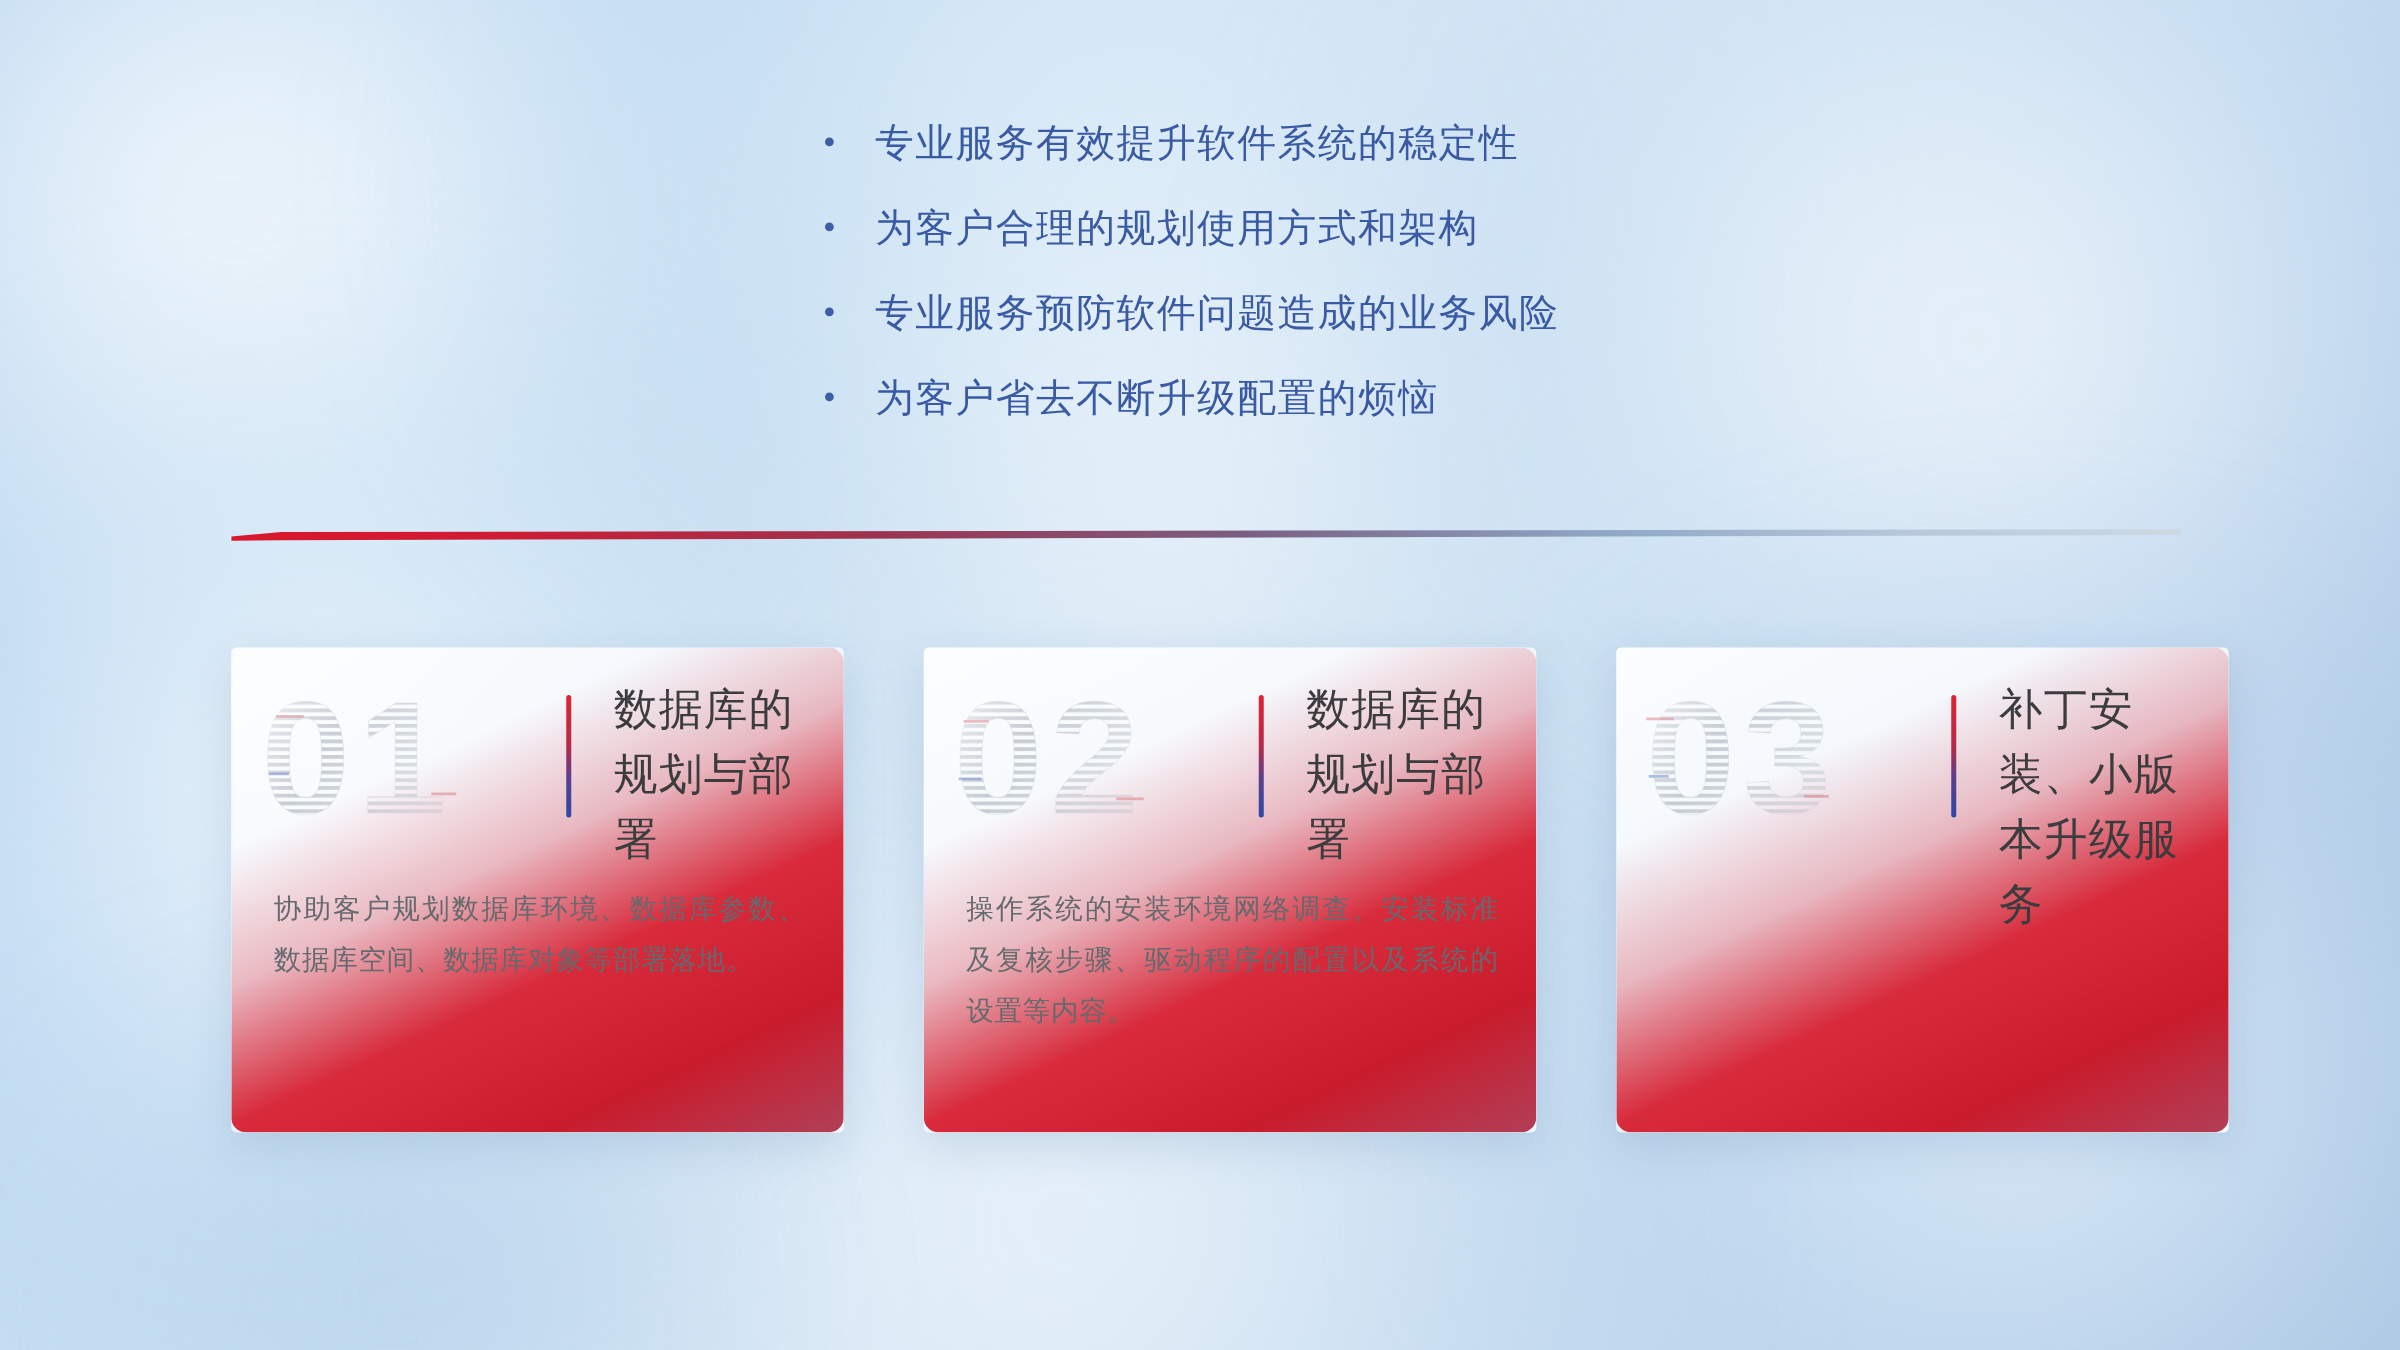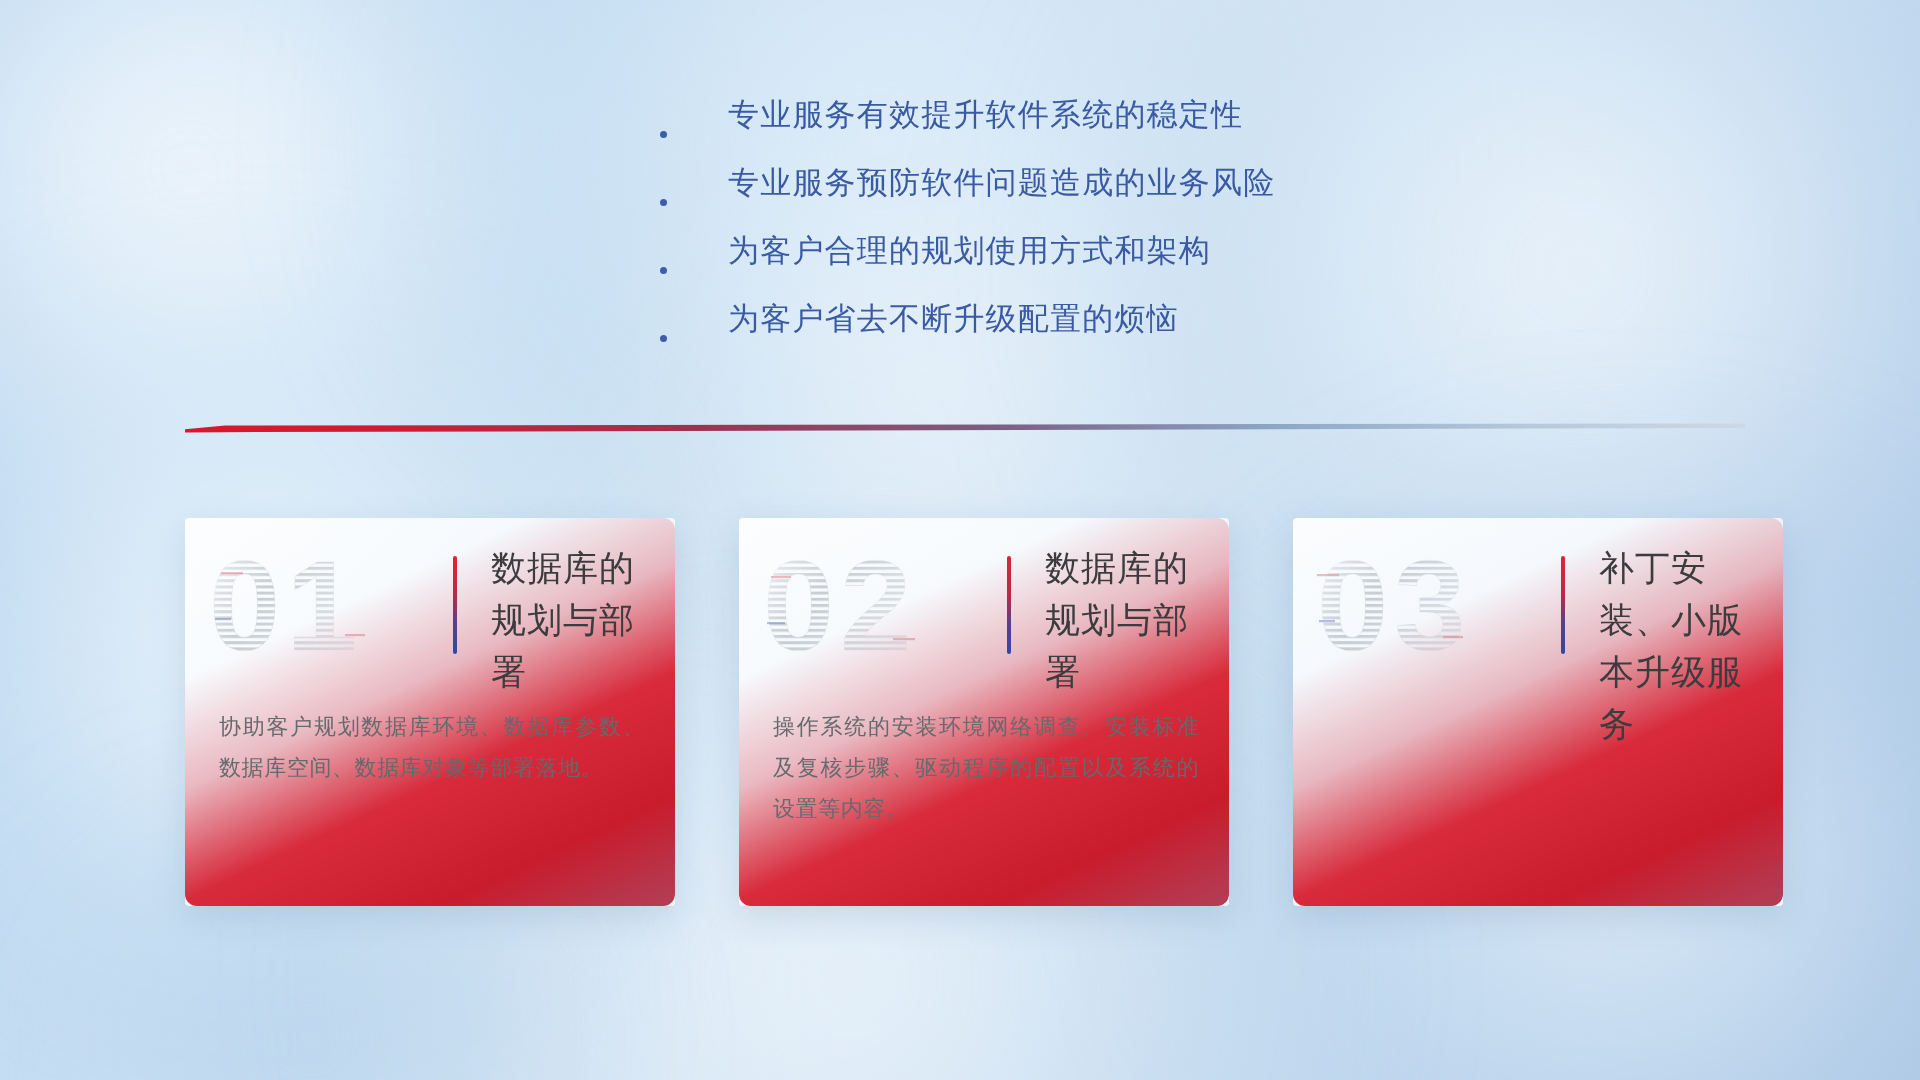--- a/index.html
+++ b/index.html
@@ -30,21 +30,21 @@
        background:radial-gradient(circle,rgba(233,244,252,.80) 0%,rgba(176,206,234,.34) 58%,rgba(255,255,255,0) 78%);}
   .bl6{left:300px;top:700px;width:1100px;height:560px;
        background:radial-gradient(circle,rgba(255,255,255,.55) 0%,rgba(190,214,238,.30) 58%,rgba(255,255,255,0) 78%);}
   .bl7{left:620px;top:180px;width:620px;height:420px;
        background:radial-gradient(circle,rgba(255,255,255,.55) 0%,rgba(255,255,255,0) 72%);}
   .bl8{left:-40px;top:860px;width:700px;height:360px;
        background:radial-gradient(circle,rgba(166,198,230,.55) 0%,rgba(255,255,255,0) 72%);}
 
   
   .bullets{position:absolute;left:660px;top:92px;width:760px;}
-  .bullet-row{display:flex;align-items:flex-end;margin-bottom:22px;gap:28px;}
+  .bullet-row{display:flex;align-items:flex-start;margin-bottom:22px;}
   .bullet-dot{
     width:7px;height:7px;border-radius:50%;background:#3c5ea8;
     margin-top:18px;margin-right:33px;flex:0 0 auto;
   }
   .bullet-text{
     font-size:31px;line-height:46px;color:#3a5aa3;
     letter-spacing:1.2px;white-space:nowrap;
   }
 
   
@@ -116,25 +116,25 @@
   <div class="bl bl8"></div>
 </div>
 
 <div class="bullets">
   <div class="bullet-row">
     <span class="bullet-dot"></span>
     <span class="bullet-text">专业服务有效提升软件系统的稳定性</span>
   </div>
   <div class="bullet-row">
     <span class="bullet-dot"></span>
+    <span class="bullet-text">为客户合理的规划使用方式和架构</span>
+  </div>
+  <div class="bullet-row">
+    <span class="bullet-dot"></span>
     <span class="bullet-text">专业服务预防软件问题造成的业务风险</span>
-  </div>
-  <div class="bullet-row">
-    <span class="bullet-dot"></span>
-    <span class="bullet-text">为客户合理的规划使用方式和架构</span>
   </div>
   <div class="bullet-row">
     <span class="bullet-dot"></span>
     <span class="bullet-text">为客户省去不断升级配置的烦恼</span>
   </div>
 </div>
 
 <div class="divider">
   <svg width="1560" height="14" viewBox="0 0 1560 14" preserveAspectRatio="none" aria-hidden="true">
     <defs>

